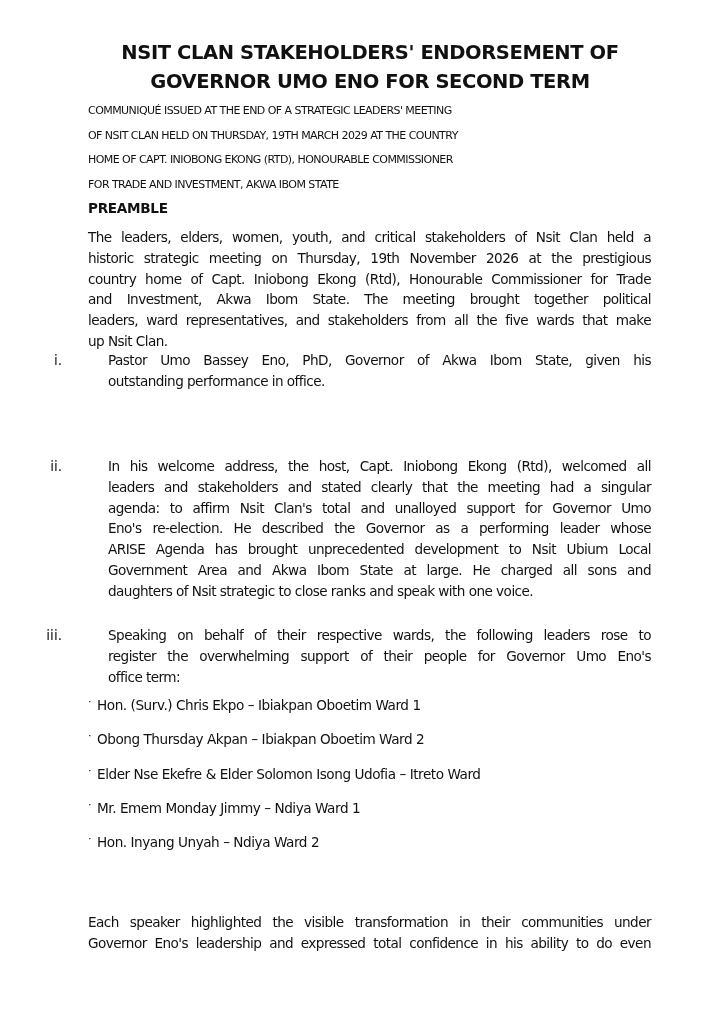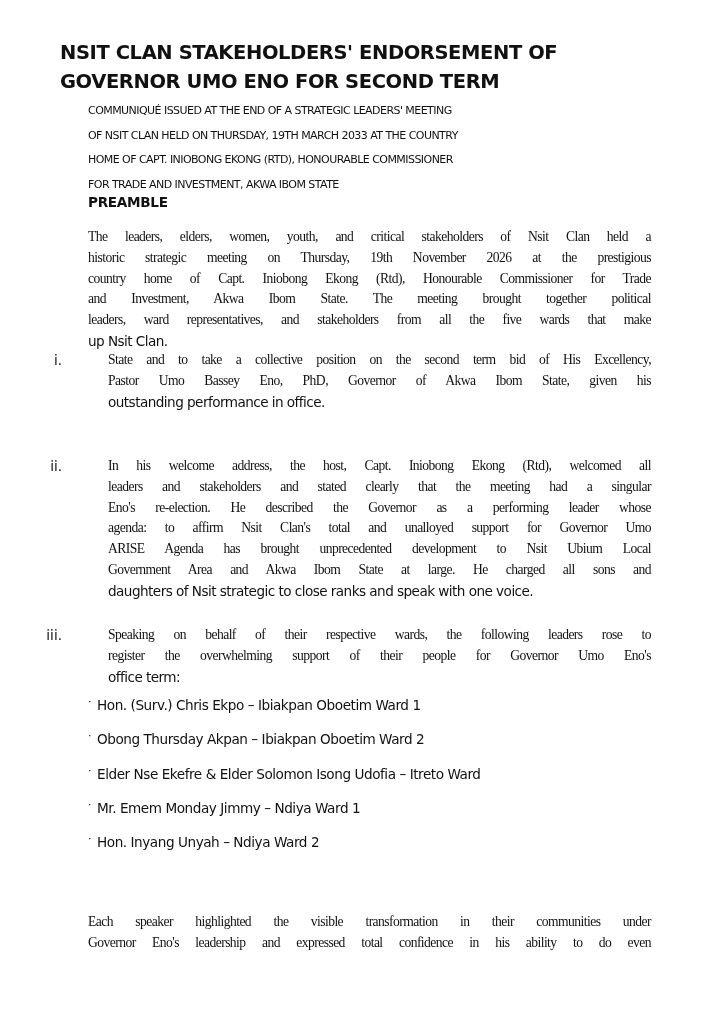--- a/index.html
+++ b/index.html
@@ -20,42 +20,42 @@
       left: 0;
       top: 0;
       width: 724px;
       height: 1024px;
     }
     .title {
       position: absolute;
       left: 60px;
       top: 38px;
       width: 620px;
-      text-align: left;
+      text-align: center;
       font-family: "DejaVu Sans", sans-serif;
       font-weight: bold;
       font-size: 19.5px;
       line-height: 29px;
       letter-spacing: -0.4px;
       color: #111;
     }
     .subtitle {
       position: absolute;
       left: 88px;
       top: 99px;
       width: 570px;
       font-size: 11px;
       line-height: 24.5px;
       letter-spacing: -0.55px;
       color: #111;
     }
     .section-heading {
       position: absolute;
       left: 88px;
-      top: 192px;
+      top: 198px;
       font-weight: bold;
       font-size: 13.6px;
       line-height: 20px;
       letter-spacing: -0.3px;
       text-align: right;
     }
     .body-text {
       font-size: 13.6px;
       line-height: 20.8px;
       letter-spacing: -0.55px;
@@ -109,66 +109,65 @@
       top: -3px;
     }
     .closing {
       position: absolute;
       left: 88px;
       top: 864px;
       width: 563px;
       margin-top: 48px;
     }
     .last-line { text-align-last: left; }
-    .justify-all { text-align-last: justify; font-family: Liberation Serif, serif; }
+    .justify-all { text-align-last: justify; }
   </style>
 </head>
 <body>
 
 <div class="page">
 
   <div class="title">
     <div>NSIT CLAN STAKEHOLDERS' ENDORSEMENT OF</div>
     <div>GOVERNOR UMO ENO FOR SECOND TERM</div>
   </div>
 
   <div class="subtitle">
     <div>COMMUNIQUÉ ISSUED AT THE END OF A STRATEGIC LEADERS' MEETING</div>
-    <div>OF NSIT CLAN HELD ON THURSDAY, 19TH MARCH 2033 AT THE COUNTRY</div>
+    <div>OF NSIT CLAN HELD ON THURSDAY, 19TH MARCH 2029 AT THE COUNTRY</div>
     <div>HOME OF CAPT. INIOBONG EKONG (RTD), HONOURABLE COMMISSIONER</div>
     <div>FOR TRADE AND INVESTMENT, AKWA IBOM STATE</div>
   </div>
 
   <div class="section-heading">PREAMBLE</div>
 
   <div class="preamble body-text">
     <div class="justify-all">The leaders, elders, women, youth, and critical stakeholders of Nsit Clan held a</div>
     <div class="justify-all">historic strategic meeting on Thursday, 19th November 2026 at the prestigious</div>
     <div class="justify-all">country home of Capt. Iniobong Ekong (Rtd), Honourable Commissioner for Trade</div>
     <div class="justify-all">and Investment, Akwa Ibom State. The meeting brought together political</div>
     <div class="justify-all">leaders, ward representatives, and stakeholders from all the five wards that make</div>
     <div class="last-line">up Nsit Clan.</div>
   </div>
 
   <div class="list-item" style="top:350px;">
     <div class="list-num">i.</div>
     <div class="list-text body-text">
-      <div class="justify-all">State and to take a collective position on the second term bid of His Excellency,</div>
       <div class="justify-all">Pastor Umo Bassey Eno, PhD, Governor of Akwa Ibom State, given his</div>
       <div class="last-line">outstanding performance in office.</div>
     </div>
   </div>
 
   <div class="list-item" style="top:456px;">
     <div class="list-num">ii.</div>
     <div class="list-text body-text">
       <div class="justify-all">In his welcome address, the host, Capt. Iniobong Ekong (Rtd), welcomed all</div>
       <div class="justify-all">leaders and stakeholders and stated clearly that the meeting had a singular</div>
+      <div class="justify-all">agenda: to affirm Nsit Clan's total and unalloyed support for Governor Umo</div>
       <div class="justify-all">Eno's re-election. He described the Governor as a performing leader whose</div>
-      <div class="justify-all">agenda: to affirm Nsit Clan's total and unalloyed support for Governor Umo</div>
       <div class="justify-all">ARISE Agenda has brought unprecedented development to Nsit Ubium Local</div>
       <div class="justify-all">Government Area and Akwa Ibom State at large. He charged all sons and</div>
       <div class="last-line">daughters of Nsit strategic to close ranks and speak with one voice.</div>
     </div>
   </div>
 
   <div class="list-item" style="top:625px;">
     <div class="list-num">iii.</div>
     <div class="list-text body-text">
       <div class="justify-all">Speaking on behalf of their respective wards, the following leaders rose to</div>

